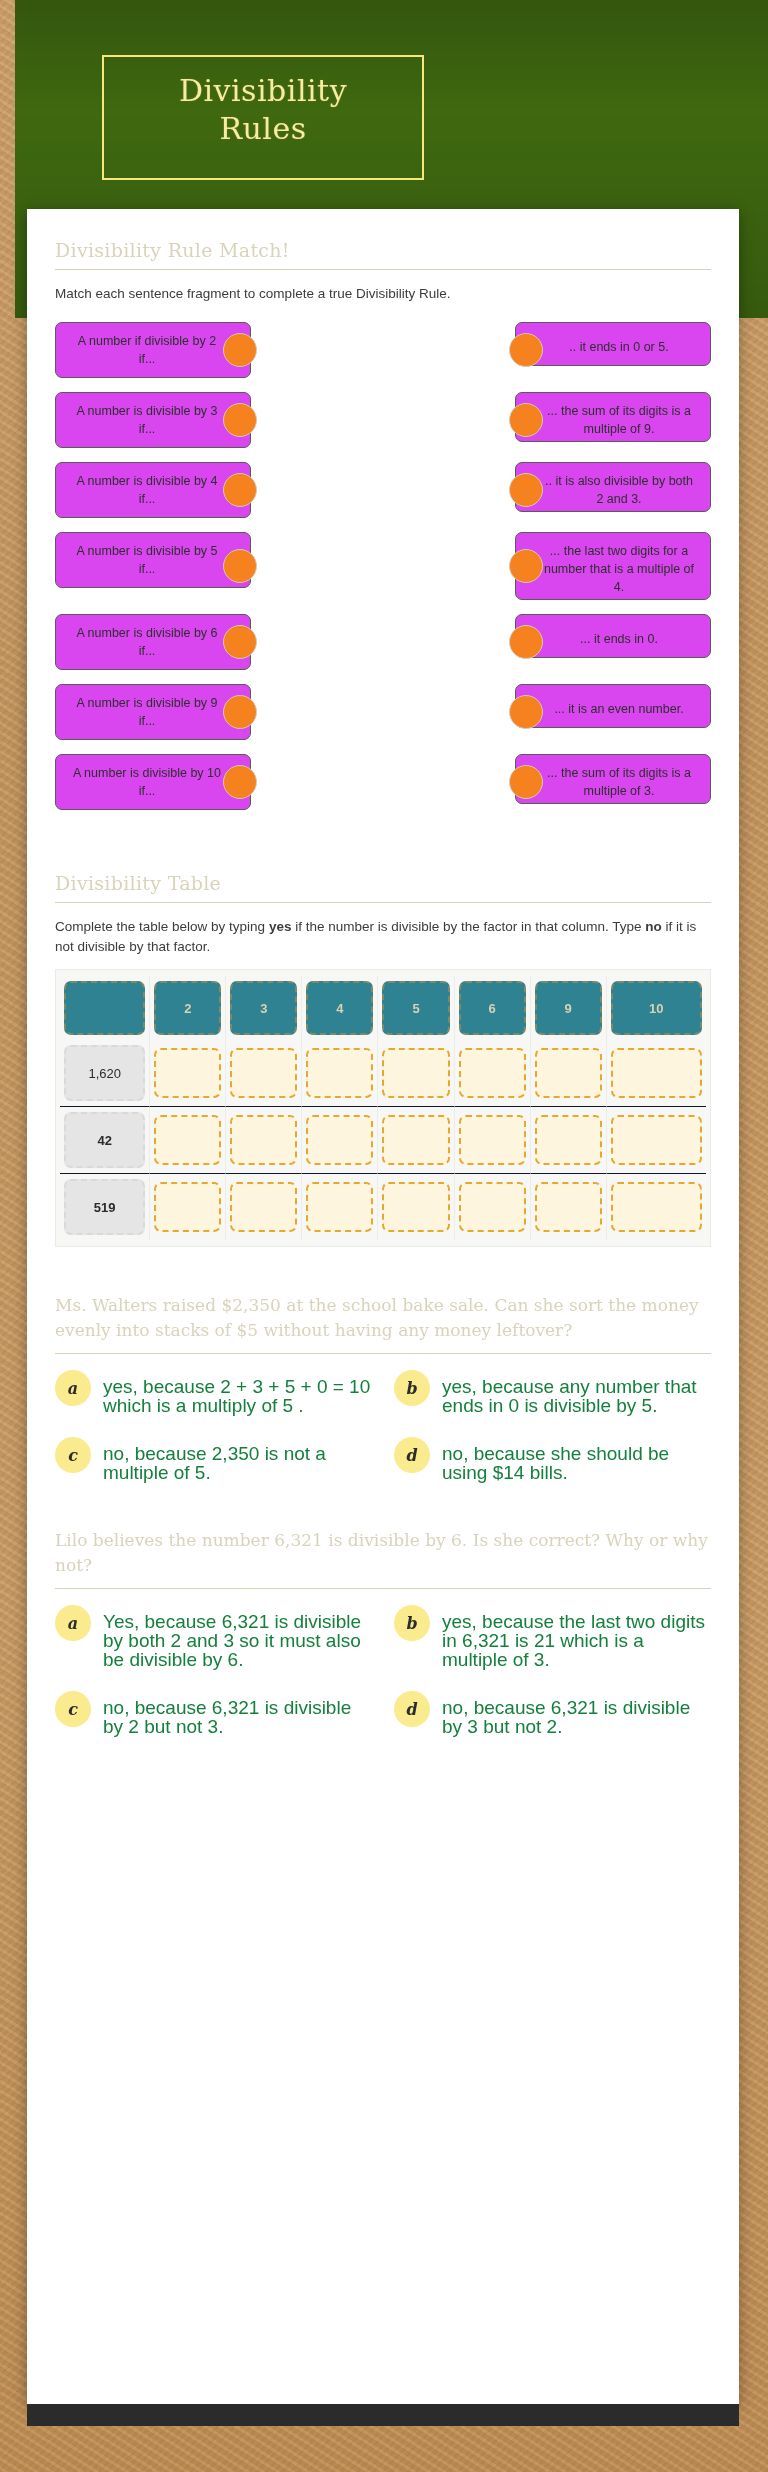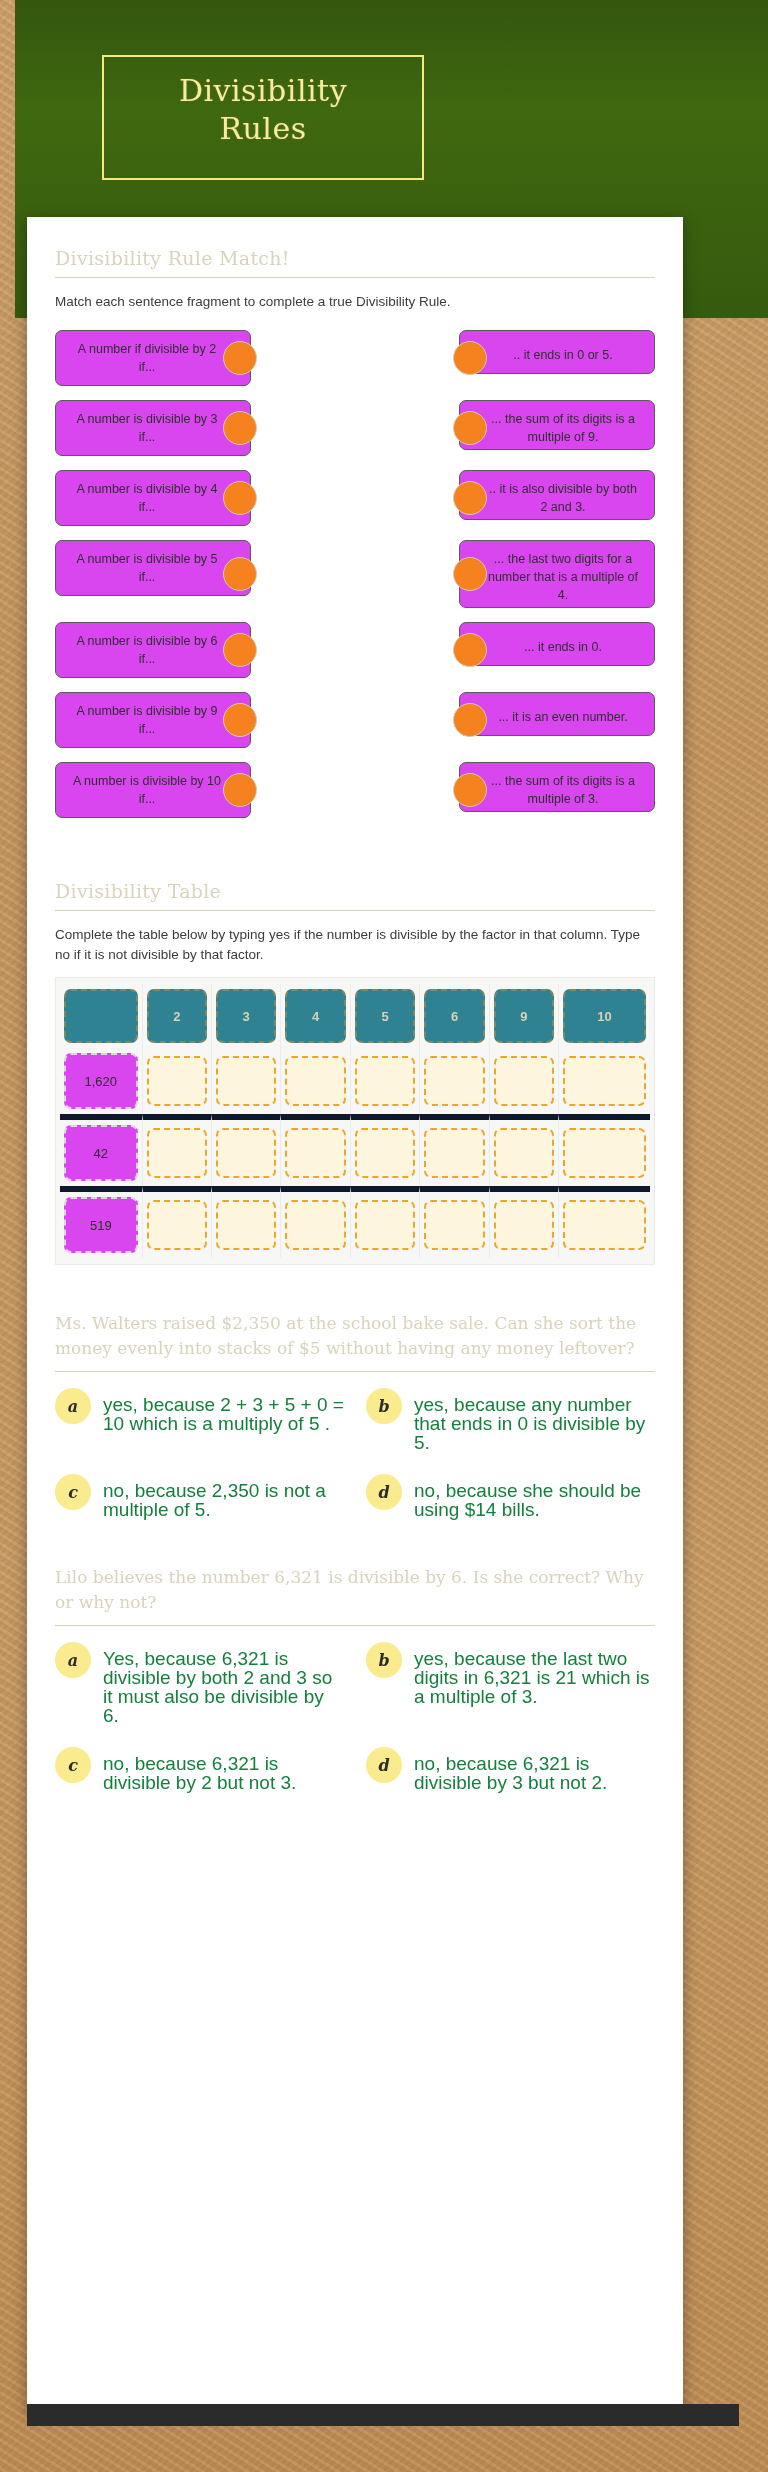--- a/index.html
+++ b/index.html
@@ -118,22 +118,22 @@
     color: #f7ecA0;
     color: #f7eca0;
     text-shadow: 0 0 3px rgba(120,120,30,.55);
     letter-spacing: .5px;
   }
   #hero-title .ln { display: block; }
 
   
   #sheet {
     position: absolute;
-    left: 27px; top: 217px;
-    width: 656px;
+    left: 27px; top: 209px;
+    width: 712px;
     min-height: 2195px;
     background: #ffffff;
     box-shadow: 0 3px 14px rgba(0,0,0,.35);
   }
   #sheet-footer {
     position: absolute;
     left: 27px; top: 2404px;
     width: 712px; height: 22px;
     background: #2b2b2b;
   }
@@ -151,21 +151,21 @@
   .sec-rule {
     border-bottom: 1px solid #d8d3b6;
     margin-top: 6px;
     margin-bottom: 14px;
   }
   .sec-instr {
     font-size: 13.5px;
     line-height: 20px;
     color: #3c3c3c;
   }
-  .sec-instr b { font-weight: 400; }
+  .sec-instr b { font-weight: 700; }
 
   
   #match-grid {
     margin-top: 18px;
     position: relative;
   }
   .match-row {
     display: flex;
     justify-content: space-between;
     margin-bottom: 14px;
@@ -214,35 +214,35 @@
     width: 100%;
     border-collapse: separate;
     border-spacing: 0;
   }
   table.dtable th, table.dtable td {
     padding: 5px 4px;
     vertical-align: middle;
     border-right: 1px solid #eeece6;
   }
   table.dtable th:last-child, table.dtable td:last-child { border-right: none; }
-  table.dtable tr + tr td { border-top: 6px solid #0f172a; }
+  table.dtable tr + tr td { border-top: 1px solid #0f172a; font-weight: bold; }
 
   .th-box {
     background: #2f8291;
     border: 2px dashed #7d8a63;
     border-radius: 7px;
     height: 54px;
     display: flex;
     align-items: center;
     justify-content: center;
     color: #d7d2b4;
     font-size: 13px;
   }
   .rowlabel-box {
-    background: #d946ef;
+    background: #e5e5e5;
     border: 2px dashed #d9d9d9;
     border-radius: 7px;
     min-height: 56px;
     display: flex;
     align-items: center;
     justify-content: center;
     text-align: center;
     font-size: 13px;
     color: #2b2b2b;
     padding: 4px 6px;

